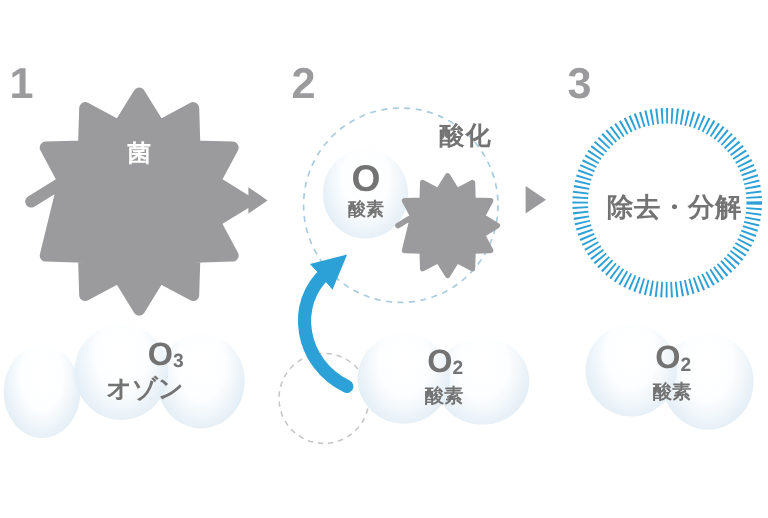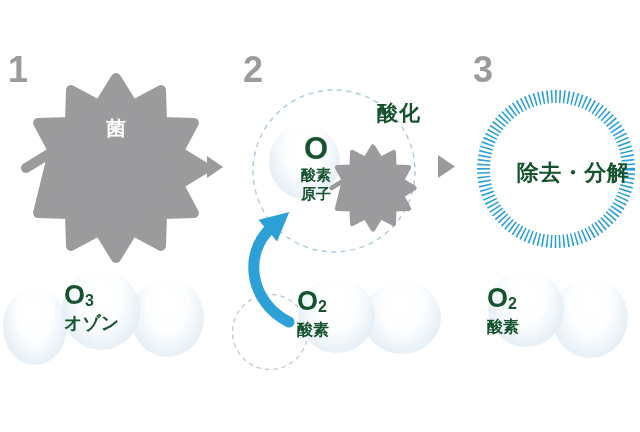--- a/index.html
+++ b/index.html
@@ -13,41 +13,41 @@
   }
   .sphere{
     position:absolute;border-radius:50%;
     background:radial-gradient(ellipse at 50% 32%, #ffffff 0%, #fdfeff 38%, #edf4f9 62%, #dce9f2 86%, #e1edf4 100%);
     z-index:1;
   }
   .star-text{
     position:absolute;left:36px;top:114px;width:160px;z-index:3;
     text-align:center;color:#ffffff;font-weight:700;font-size:19.5px;line-height:28px;
   }
-  .blue-text{color:#14532d;margin-left:11px;}
+  .blue-text{color:#737373;}
   .oxid-label{
     position:absolute;left:366px;top:99px;z-index:3;
     font-size:21px;font-weight:700;letter-spacing:1px;
   }
   .result-label{
     position:absolute;left:482px;top:158px;width:160px;z-index:3;text-align:center;
     font-size:22px;font-weight:700;letter-spacing:0.5px;
   }
   .atom-text{
     position:absolute;left:255px;top:132px;width:100px;z-index:3;text-align:center;
     font-weight:700;
   }
   .atom-text .big-o{font-size:31px;line-height:33px;display:block;}
   .atom-text .small-line{font-size:15px;line-height:19px;display:block;}
   .molecule-label{
-    position:absolute;width:100px;z-index:3;text-align:left;font-weight:700;
+    position:absolute;width:100px;z-index:3;text-align:right;font-weight:700;
   }
   .molecule-label .formula{font-size:27px;line-height:31px;display:block;}
   .molecule-label .formula .sub{font-size:16px;position:relative;top:2px;}
-  .molecule-label .name{font-size:18px;line-height:19px;display:block;}
+  .molecule-label .name{font-size:21px;line-height:19px;display:block;}
   .molecule-label.m-o2 .name{font-size:16px;line-height:20px;}
   .z0{z-index:0;}.z2{z-index:2;}
 </style>
 </head>
 <body>
 
 <div id="canvas">
 
   <svg class="layer z0" width="640" height="432" viewBox="0 0 640 432">
     <circle cx="334" cy="171" r="81" fill="none" stroke="#a9cbdf" stroke-width="1.4" stroke-dasharray="5,4.6"></circle>
@@ -97,21 +97,20 @@
   <div class="molecule-label blue-text" style="left:53px;top:280px;">
     <span class="formula"><span>O</span><span class="sub">3</span></span>
     <span class="name">オゾン</span>
   </div>
 
   <div class="oxid-label blue-text">酸化</div>
 
   <div class="atom-text blue-text">
     <span class="big-o">O</span>
     <span class="small-line">酸素</span>
-    <span class="small-line">原子</span>
   </div>
 
   <div class="molecule-label m-o2 blue-text" style="left:286px;top:286px;">
     <span class="formula"><span>O</span><span class="sub">2</span></span>
     <span class="name">酸素</span>
   </div>
 
   <div class="result-label blue-text">除去・分解</div>
 
   <div class="molecule-label m-o2 blue-text" style="left:476px;top:283px;">

